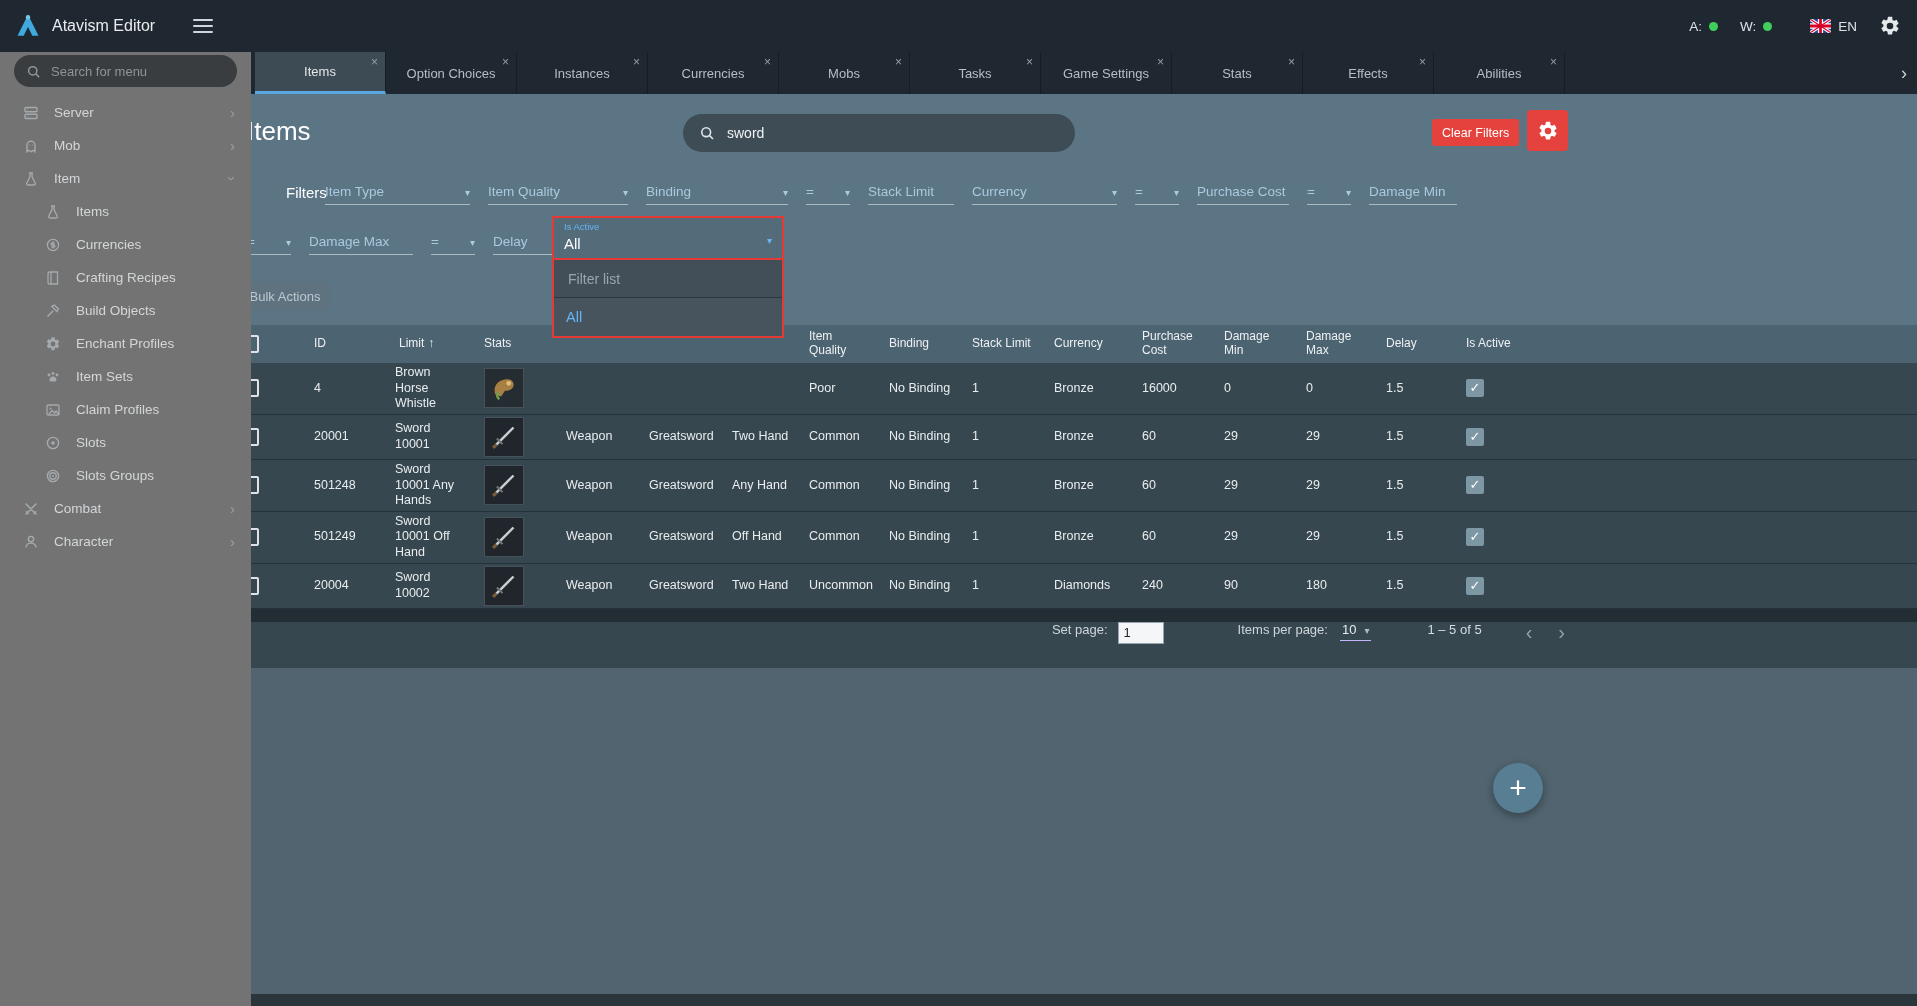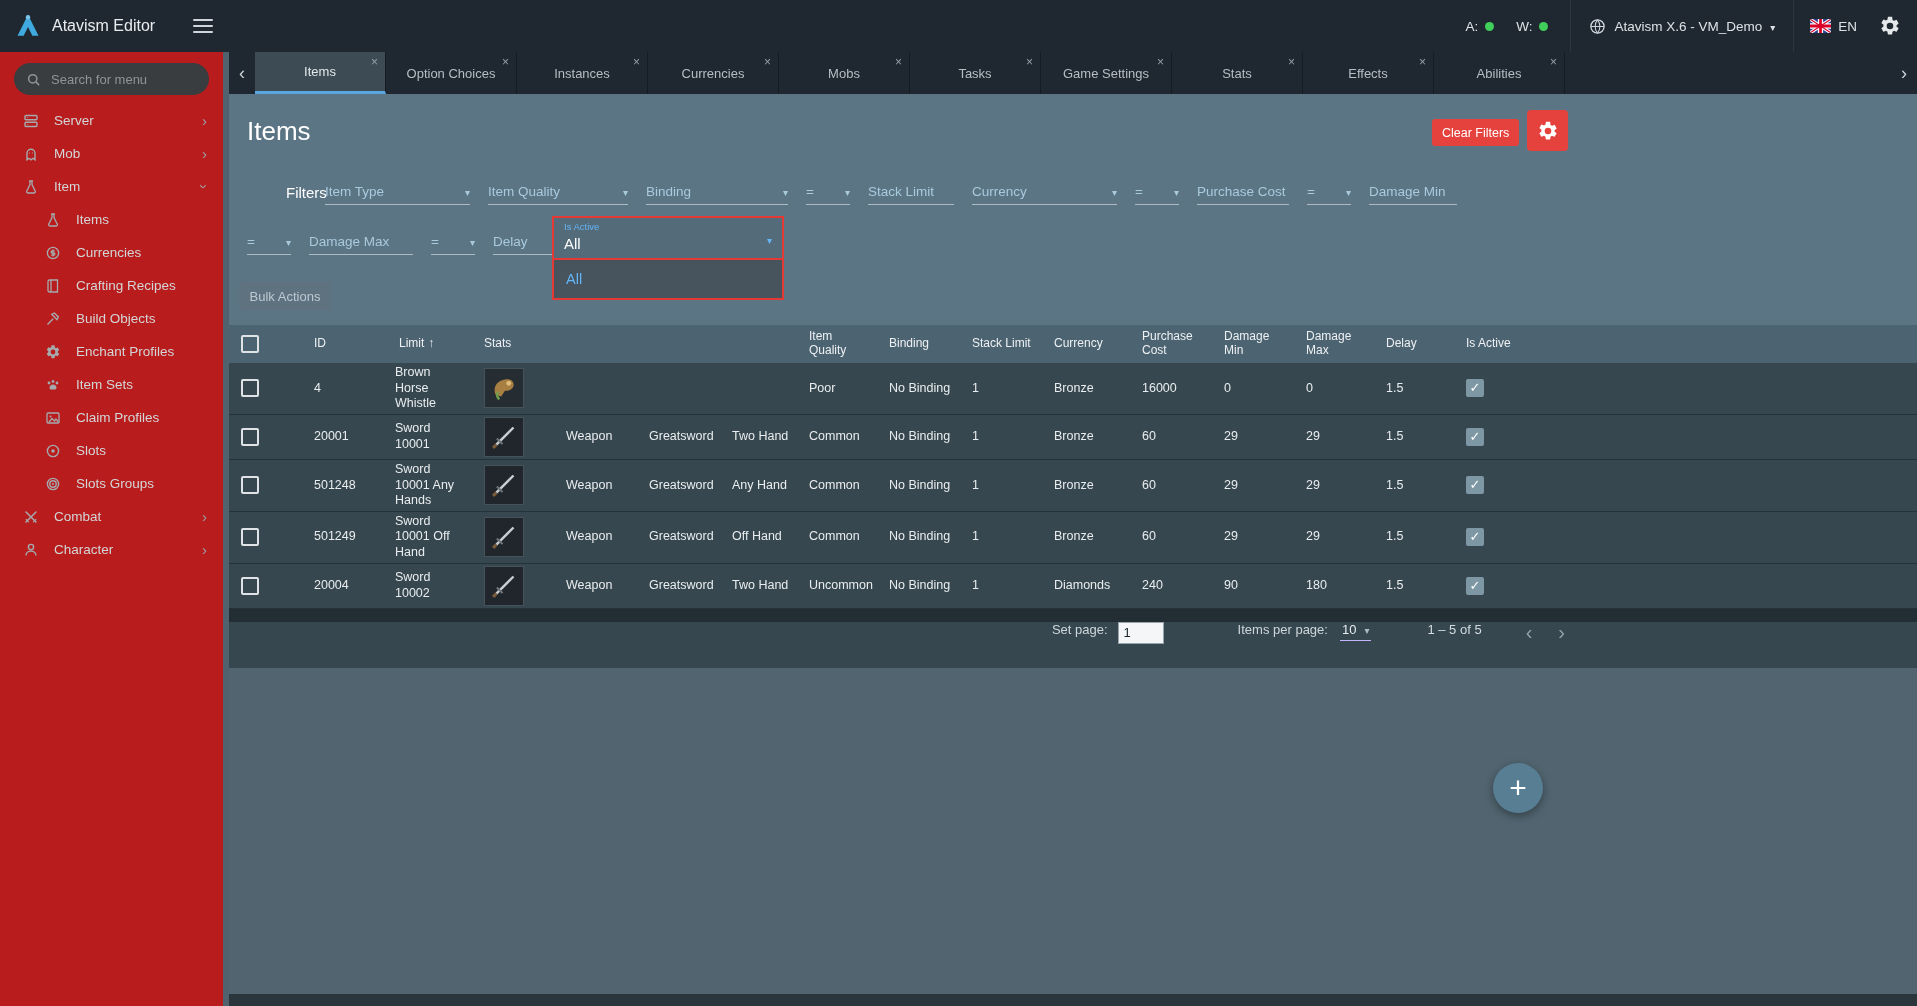--- a/index.html
+++ b/index.html
@@ -41,21 +41,21 @@
   .tab-nav.right { margin-left:auto; }
   .tab-nav.right::after { content:"›"; }
   .tabs { display:flex; }
   .tab { width:131px; flex:none; position:relative; display:flex; align-items:center; justify-content:center;
          color:#b6bec4; font-size:13px; border-right:1px solid #161d22; cursor:pointer; }
   .tab.active { background:#3c4b54; color:#e3e8eb; border-bottom:3px solid #5aa7df; }
   .tab-close { position:absolute; top:3px; right:7px; font-size:12px; color:#97a0a6; cursor:pointer; }
   .tab-close::after { content:"×"; }
 
   
-  .sidebar { position:absolute; top:52px; left:0; width:223px; bottom:0; background:#b91c1c; z-index:25; }
+  .sidebar { position:absolute; top:44px; left:0; width:251px; bottom:0; background:#737373; z-index:25; }
   .sb-search { margin:11px 14px 9px; height:32px; border-radius:16px; background:#3a3d3f;
                display:flex; align-items:center; padding:0 12px; gap:8px; }
   .sb-search svg { width:15px; height:15px; color:#8f9498; flex:none; }
   .sb-search input { background:none; border:none; outline:none; color:#cfd3d6; font-size:13px; width:100%;
                      font-family:inherit; }
   .sb-search input::placeholder { color:#8f9498; }
   .menu-item { height:33px; display:flex; align-items:center; padding:0 16px 0 22px;
                color:#d3d6d8; font-size:13.5px; cursor:pointer; }
   .menu-item.level1 { padding-left:44px; }
   .mi-icon { width:18px; height:18px; color:#a5aaae; margin-right:14px; flex:none;
@@ -174,30 +174,20 @@
   </div>
   <div class="topbar-right" data-name="topbar-right">
     <span class="status-item" data-name="auth-server-status">
       <span data-name="status-a-label">A:</span>
       <span class="dot" data-name="status-a-indicator-icon"></span>
     </span>
     <span class="status-item" data-name="world-server-status">
       <span data-name="status-w-label">W:</span>
       <span class="dot" data-name="status-w-indicator-icon"></span>
     </span>
-    <span class="server-select" data-name="server-selector">
-      <span class="globe-icon" data-name="globe-icon">
-        <svg viewBox="0 0 18 18">
-            <circle cx="9" cy="9" r="7" fill="none" stroke="currentColor" stroke-width="1.4"></circle>
-            <path d="M2 9h14M9 2a11 11 0 0 1 0 14M9 2a11 11 0 0 0 0 14" fill="none" stroke="currentColor" stroke-width="1.1"></path>
-          </svg>
-      </span>
-      <span data-name="server-selector-value">Atavism X.6 - VM_Demo</span>
-      <span class="caret-down" data-name="caret-down-icon"></span>
-    </span>
     <span class="lang" data-name="language-selector">
       <span class="flag-svg" data-name="uk-flag-icon">
         <svg viewBox="0 0 20 13" preserveAspectRatio="none" width="21" height="14">
             <rect width="20" height="13" fill="#2a3f8f"></rect>
             <path d="M0 0 20 13 M20 0 0 13" stroke="#ffffff" stroke-width="3"></path>
             <path d="M10 0 V13 M0 6.5 H20" stroke="#ffffff" stroke-width="5"></path>
             <path d="M10 0 V13 M0 6.5 H20" stroke="#d80027" stroke-width="2.6"></path>
             <path d="M0 0 20 13 M20 0 0 13" stroke="#d80027" stroke-width="1"></path>
           </svg>
       </span>
@@ -401,20 +391,27 @@
         </span>
         <span class="mi-label" data-name="sidebar-item-label">Character</span>
         <span class="mi-chev right" data-name="chevron-right-icon"></span>
       </div>
     </div>
 </div>
 
 <div class="main" data-name="main-content">
   <div class="page-title" data-name="page-title">Items</div>
 
+  <div class="main-search" data-name="items-search">
+    <svg viewBox="0 0 20 20">
+        <circle cx="9" cy="9" r="5.5" fill="none" stroke="currentColor" stroke-width="2"></circle>
+        <line x1="13.2" y1="13.2" x2="17.5" y2="17.5" stroke="currentColor" stroke-width="2"></line>
+      </svg>
+    <input data-name="items-search-input" value="sword" style="">
+  </div>
 
   <button class="clear-btn" data-name="clear-filters-button">Clear Filters</button>
   <button class="gear-btn" data-name="table-settings-button">
     <svg viewBox="0 0 24 24">
         <path fill="currentColor" d="M19.14 12.94c.04-.3.06-.61.06-.94s-.02-.64-.07-.94l2.03-1.58a.49.49 0 0 0 .12-.61l-1.92-3.32a.49.49 0 0 0-.59-.22l-2.39.96a7.3 7.3 0 0 0-1.62-.94l-.36-2.54A.48.48 0 0 0 13.92 2h-3.84a.48.48 0 0 0-.47.41l-.36 2.54c-.59.24-1.13.57-1.62.94l-2.39-.96a.49.49 0 0 0-.59.22L2.73 8.47c-.12.21-.08.47.12.61l2.03 1.58c-.05.3-.09.63-.09.94s.02.64.07.94l-2.03 1.58a.49.49 0 0 0-.12.61l1.92 3.32c.12.22.37.29.59.22l2.39-.96c.5.38 1.03.7 1.62.94l.36 2.54c.05.24.24.41.48.41h3.84c.24 0 .44-.17.47-.41l.36-2.54a7.3 7.3 0 0 0 1.62-.94l2.39.96c.22.08.47 0 .59-.22l1.92-3.32a.49.49 0 0 0-.12-.61zM12 15.6a3.6 3.6 0 1 1 0-7.2 3.6 3.6 0 0 1 0 7.2z"></path>
       </svg>
   </button>
 
   <div class="filters-label" data-name="filters-label">Filters</div>
   <div class="frow frow1" id="frow1" data-name="filter-row-1">
@@ -840,20 +837,23 @@
     </div>
   </div>
 
   <div class="dropdown" data-name="is-active-filter-dropdown">
     <div class="dd-select" data-name="is-active-select">
       <span class="dd-mini" data-name="is-active-select-label">Is Active</span>
       <span class="dd-value" data-name="is-active-select-value">All</span>
       <span class="dd-caret caret-down" data-name="caret-down-icon"></span>
     </div>
     <div class="dd-panel" data-name="dropdown-panel">
+      <div class="dd-filter" data-name="dropdown-filter">
+        <input data-name="dropdown-filter-input" placeholder="Filter list" style="">
+      </div>
       <div id="ddopts" data-name="dropdown-options">
           <div class="dd-opt selected" data-name="dropdown-option-all">All</div>
         </div>
     </div>
   </div>
 
   <div class="bstrip" data-name="page-horizontal-scrollbar"></div>
 </div>
 
 </body></html>

